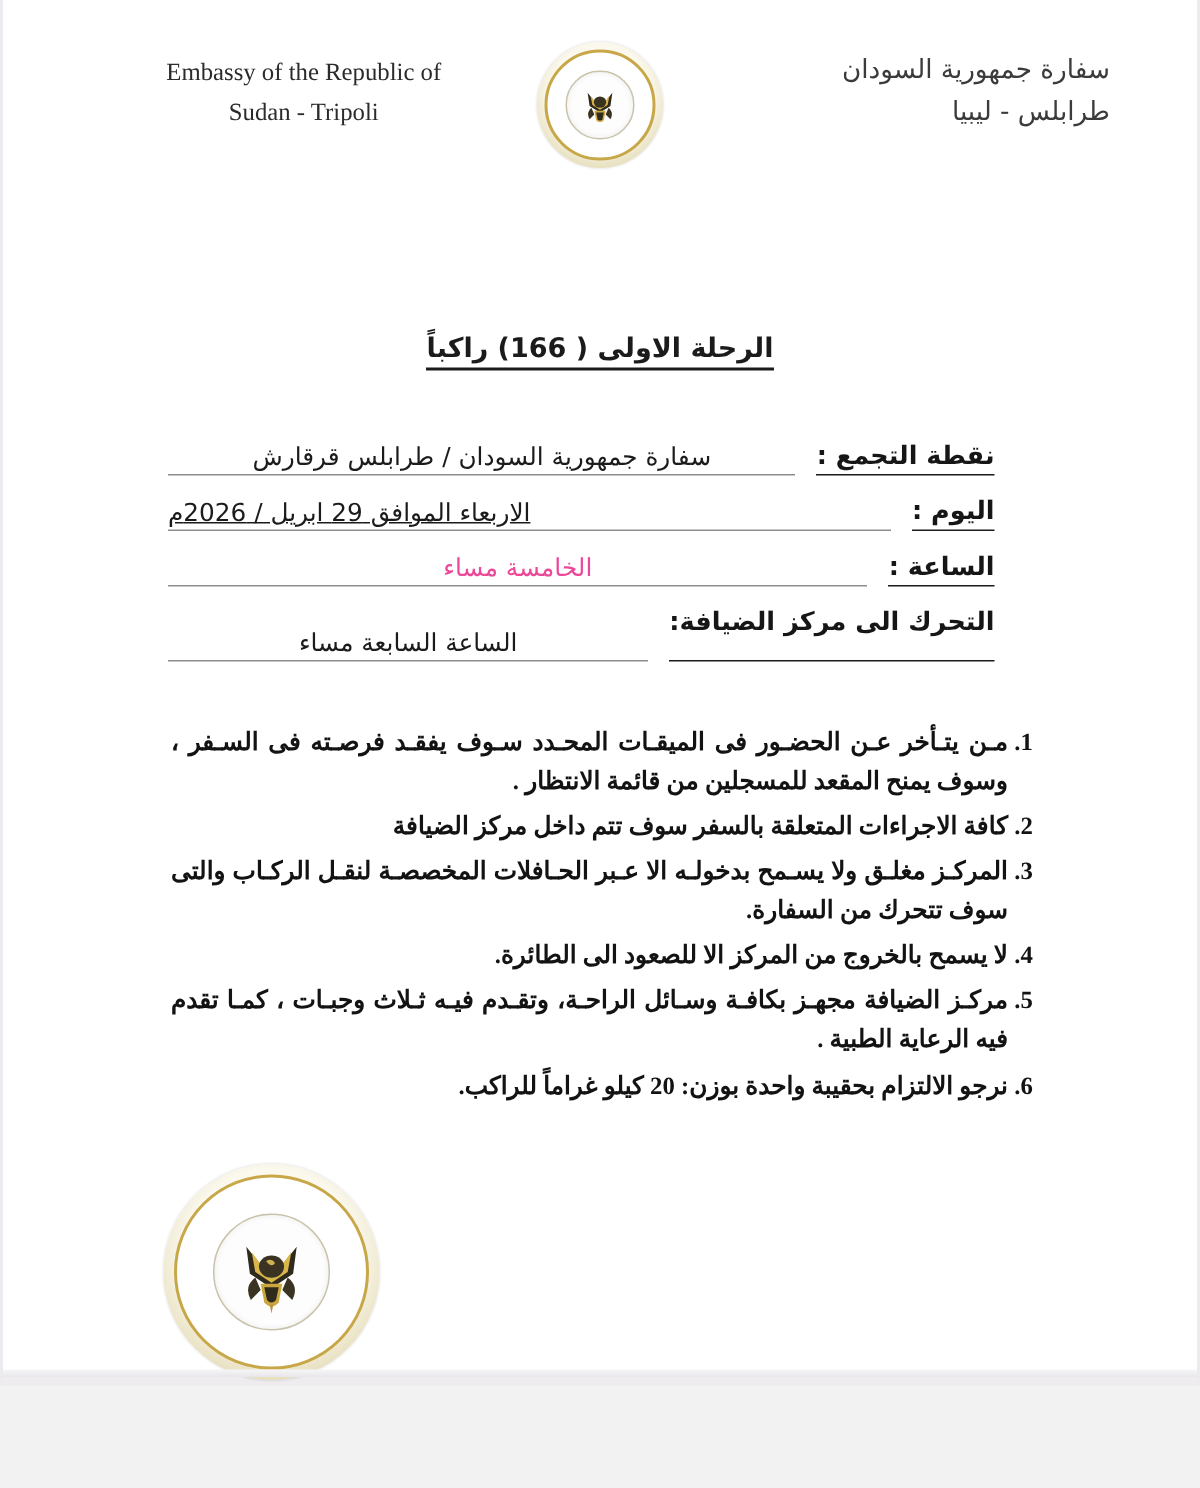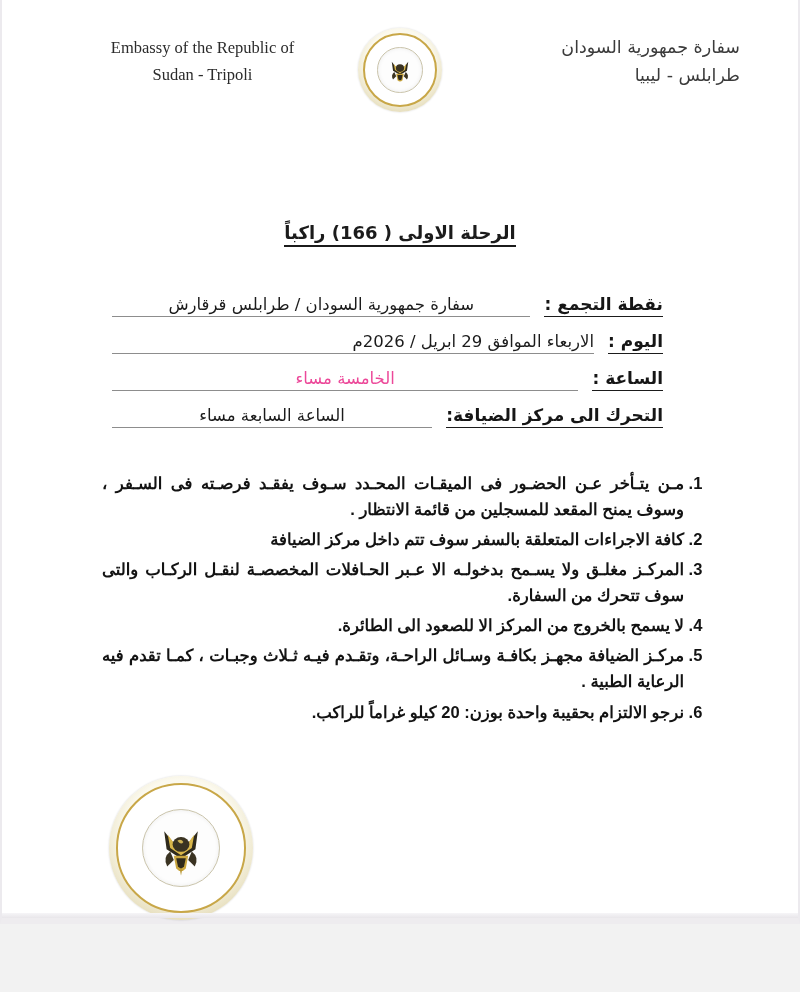--- a/index.html
+++ b/index.html
@@ -121,42 +121,42 @@
     <div style="display:flex;align-items:flex-end;justify-content:flex-start;margin-bottom:14px;">
       <div style="font-family:'DejaVu Sans',sans-serif;font-size:17px;font-weight:bold;color:#161616;
                   border-bottom:1.6px solid #1b1b1b;padding-bottom:2px;white-space:nowrap;">نقطة التجمع :</div>
       <div style="flex:1;margin-right:14px;text-align:center;font-family:'DejaVu Sans',sans-serif;
                   font-size:16.5px;color:#1b1b1b;border-bottom:1.2px solid #8d8d8d;padding-bottom:2px;">سفارة جمهورية السودان / طرابلس قرقارش</div>
     </div>
 
     <div style="display:flex;align-items:flex-end;justify-content:flex-start;margin-bottom:14px;">
       <div style="font-family:'DejaVu Sans',sans-serif;font-size:17px;font-weight:bold;color:#161616;
                   border-bottom:1.6px solid #1b1b1b;padding-bottom:2px;white-space:nowrap;">اليوم :</div>
-      <div style="flex:1;margin-right:14px;text-align:right;font-family:'DejaVu Sans',sans-serif;
-                  font-size:16.5px;color:#1b1b1b;border-bottom:1.2px solid #8d8d8d;padding-bottom:2px;">الاربعاء الموافق 29 ابريل / 2026م</div>
+      <div style="flex:1;margin-right:14px;text-align:left;font-family:'DejaVu Sans',sans-serif;
+                  font-size:16.5px;color:#1b1b1b;border-bottom:1.2px solid #8d8d8d;padding-bottom:2px;text-decoration:underline;">الاربعاء الموافق 29 ابريل / 2026م</div>
     </div>
 
     <div style="display:flex;align-items:flex-end;justify-content:flex-start;margin-bottom:14px;">
       <div style="font-family:'DejaVu Sans',sans-serif;font-size:17px;font-weight:bold;color:#161616;
                   border-bottom:1.6px solid #1b1b1b;padding-bottom:2px;white-space:nowrap;">الساعة :</div>
       <div style="flex:1;margin-right:14px;text-align:center;font-family:'DejaVu Sans',sans-serif;
                   font-size:16.5px;color:#ec4899;border-bottom:1.2px solid #8d8d8d;padding-bottom:2px;">الخامسة مساء</div>
     </div>
 
     <div style="display:flex;align-items:flex-end;justify-content:flex-start;">
       <div style="font-family:'DejaVu Sans',sans-serif;font-size:17px;font-weight:bold;color:#161616;
-                  border-bottom:1.6px solid #1b1b1b;padding-bottom:2px;white-space:nowrap;">التحرك الى مركز الضيافة:</div>
+                  border-bottom:1.6px solid #1b1b1b;padding-bottom:15px;white-space:nowrap;">التحرك الى مركز الضيافة:</div>
       <div style="flex:1;margin-right:14px;text-align:center;font-family:'DejaVu Sans',sans-serif;
                   font-size:16.5px;color:#1b1b1b;border-bottom:1.2px solid #8d8d8d;padding-bottom:2px;">الساعة السابعة مساء</div>
     </div>
   </div>
 
-  <ol style="position:absolute;top:470px;right:92px;left:100px;margin:0;padding:0 22px 0 0;
+  <ol style="position:absolute;top:470px;right:92px;left:100px;margin:12px;padding:0 22px 0 0;
              list-style-position:outside;
-             font-family:Liberation Sans, sans-serif;
+             font-family:Liberation Serif, serif;
              font-size:16.5px;font-weight:bold;color:#131313;line-height:1.58;text-align:justify;">
     <li style="margin-bottom:4px;">
       <span>مـن يتـأخر عـن الحضـور فى الميقـات المحـدد سـوف يفقـد فرصـته فى السـفر ، وسوف يمنح  المقعد للمسجلين من قائمة الانتظار .</span>
     </li>
     <li style="margin-bottom:4px;">
       <span>كافة الاجراءات المتعلقة بالسفر سوف تتم داخل مركز الضيافة</span>
     </li>
     <li style="margin-bottom:4px;">
       <span>المركـز مغلـق ولا يسـمح بدخولـه الا عـبر الحـافلات المخصصـة لنقـل الركـاب والتى سوف تتحرك من السفارة.</span>
     </li>

